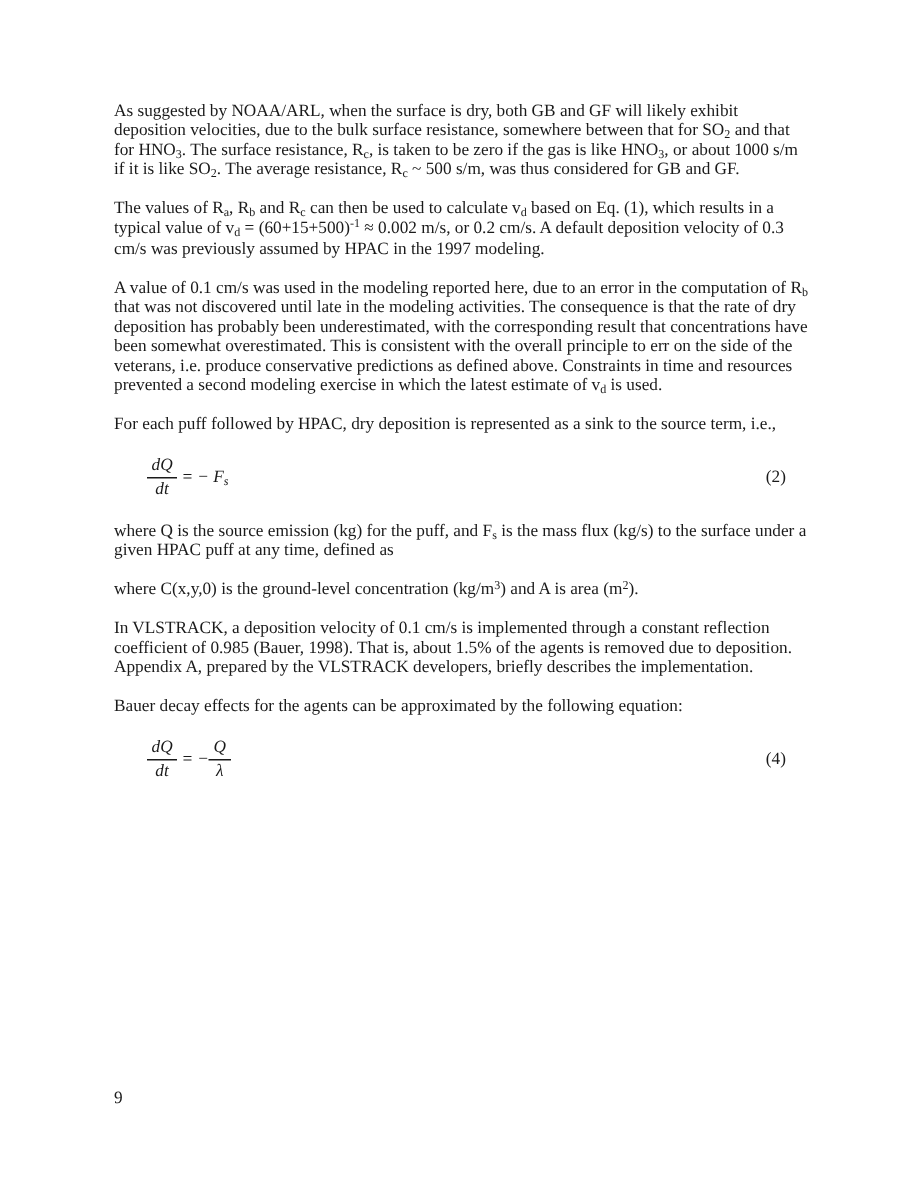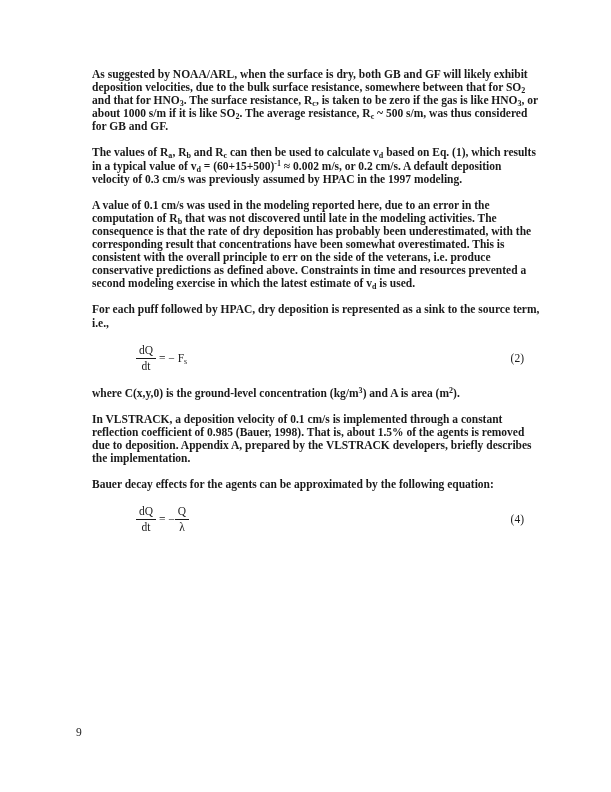--- a/index.html
+++ b/index.html
@@ -11,29 +11,29 @@
     position:relative;
     overflow:hidden;
   }
   .page{
     position:absolute;left:0;top:0;width:611px;height:792px;background:#ffffff;
   }
   .content{
     position:absolute;left:76px;top:68px;width:464px;
     font-size:11.5px;line-height:13.1px;text-align:left;
   }
-  p.para{margin:0 0 13px 16px;font-weight:bold;}
+  p.para{margin:0 0 13px 0;}
   sub,sup{font-size:0.7em;line-height:0;}
   sub{vertical-align:-0.25em;}
   sup{vertical-align:0.45em;}
   .eqrow{
     display:flex;align-items:center;
     margin:14px 0 14px 0;
   }
-  .eqbody{margin-left:60px;display:inline-flex;align-items:center;}
+  .eqbody{margin-left:22px;display:inline-flex;align-items:center;font-style:italic;}
   .eqlabel{margin-left:auto;margin-right:16px;}
   .frac{display:inline-block;text-align:center;vertical-align:middle;}
   .frac .fn{display:block;padding:0 3px 1px 3px;border-bottom:1px solid #1a1a1a;}
   .frac .fd{display:block;padding-top:1px;}
   .eqtext{white-space:pre;}
   .integral{font-size:19px;vertical-align:-2px;}
   .section-heading{
     font-weight:bold;margin:17px 0 13px 0;
   }
   .section-heading .sec-num{margin-right:13px;}
@@ -61,20 +61,21 @@
       <span class="eqbody">
         <span class="frac">
             <span class="fn">dQ</span>
             <span class="fd">dt</span>
           </span>
           <span class="eqtext"><span> = − F</span><sub>s</sub></span>
       </span>
       <span class="eqlabel">(2)</span>
     </div>
 
+    <p class="para"><span>where Q is the source emission (kg) for the puff, and F</span><sub>s</sub><span> is the mass flux (kg/s) to the surface under a given HPAC puff at any time, defined as</span></p>
 
 
     <p class="para"><span>where C(x,y,0) is the ground-level concentration (kg/m</span><sup>3</sup><span>) and A is area (m</span><sup>2</sup><span>).</span></p>
 
     <p class="para"><span>In VLSTRACK, a deposition velocity of 0.1 cm/s is implemented through a constant reflection coefficient of 0.985 (Bauer, 1998).  That is, about 1.5% of the agents is removed due to deposition.  Appendix A, prepared by the VLSTRACK developers, briefly describes the implementation.</span></p>
 
 
     <p class="para"><span>Bauer decay effects for the agents can be approximated by the following equation:</span></p>
 
     <div class="eqrow">

